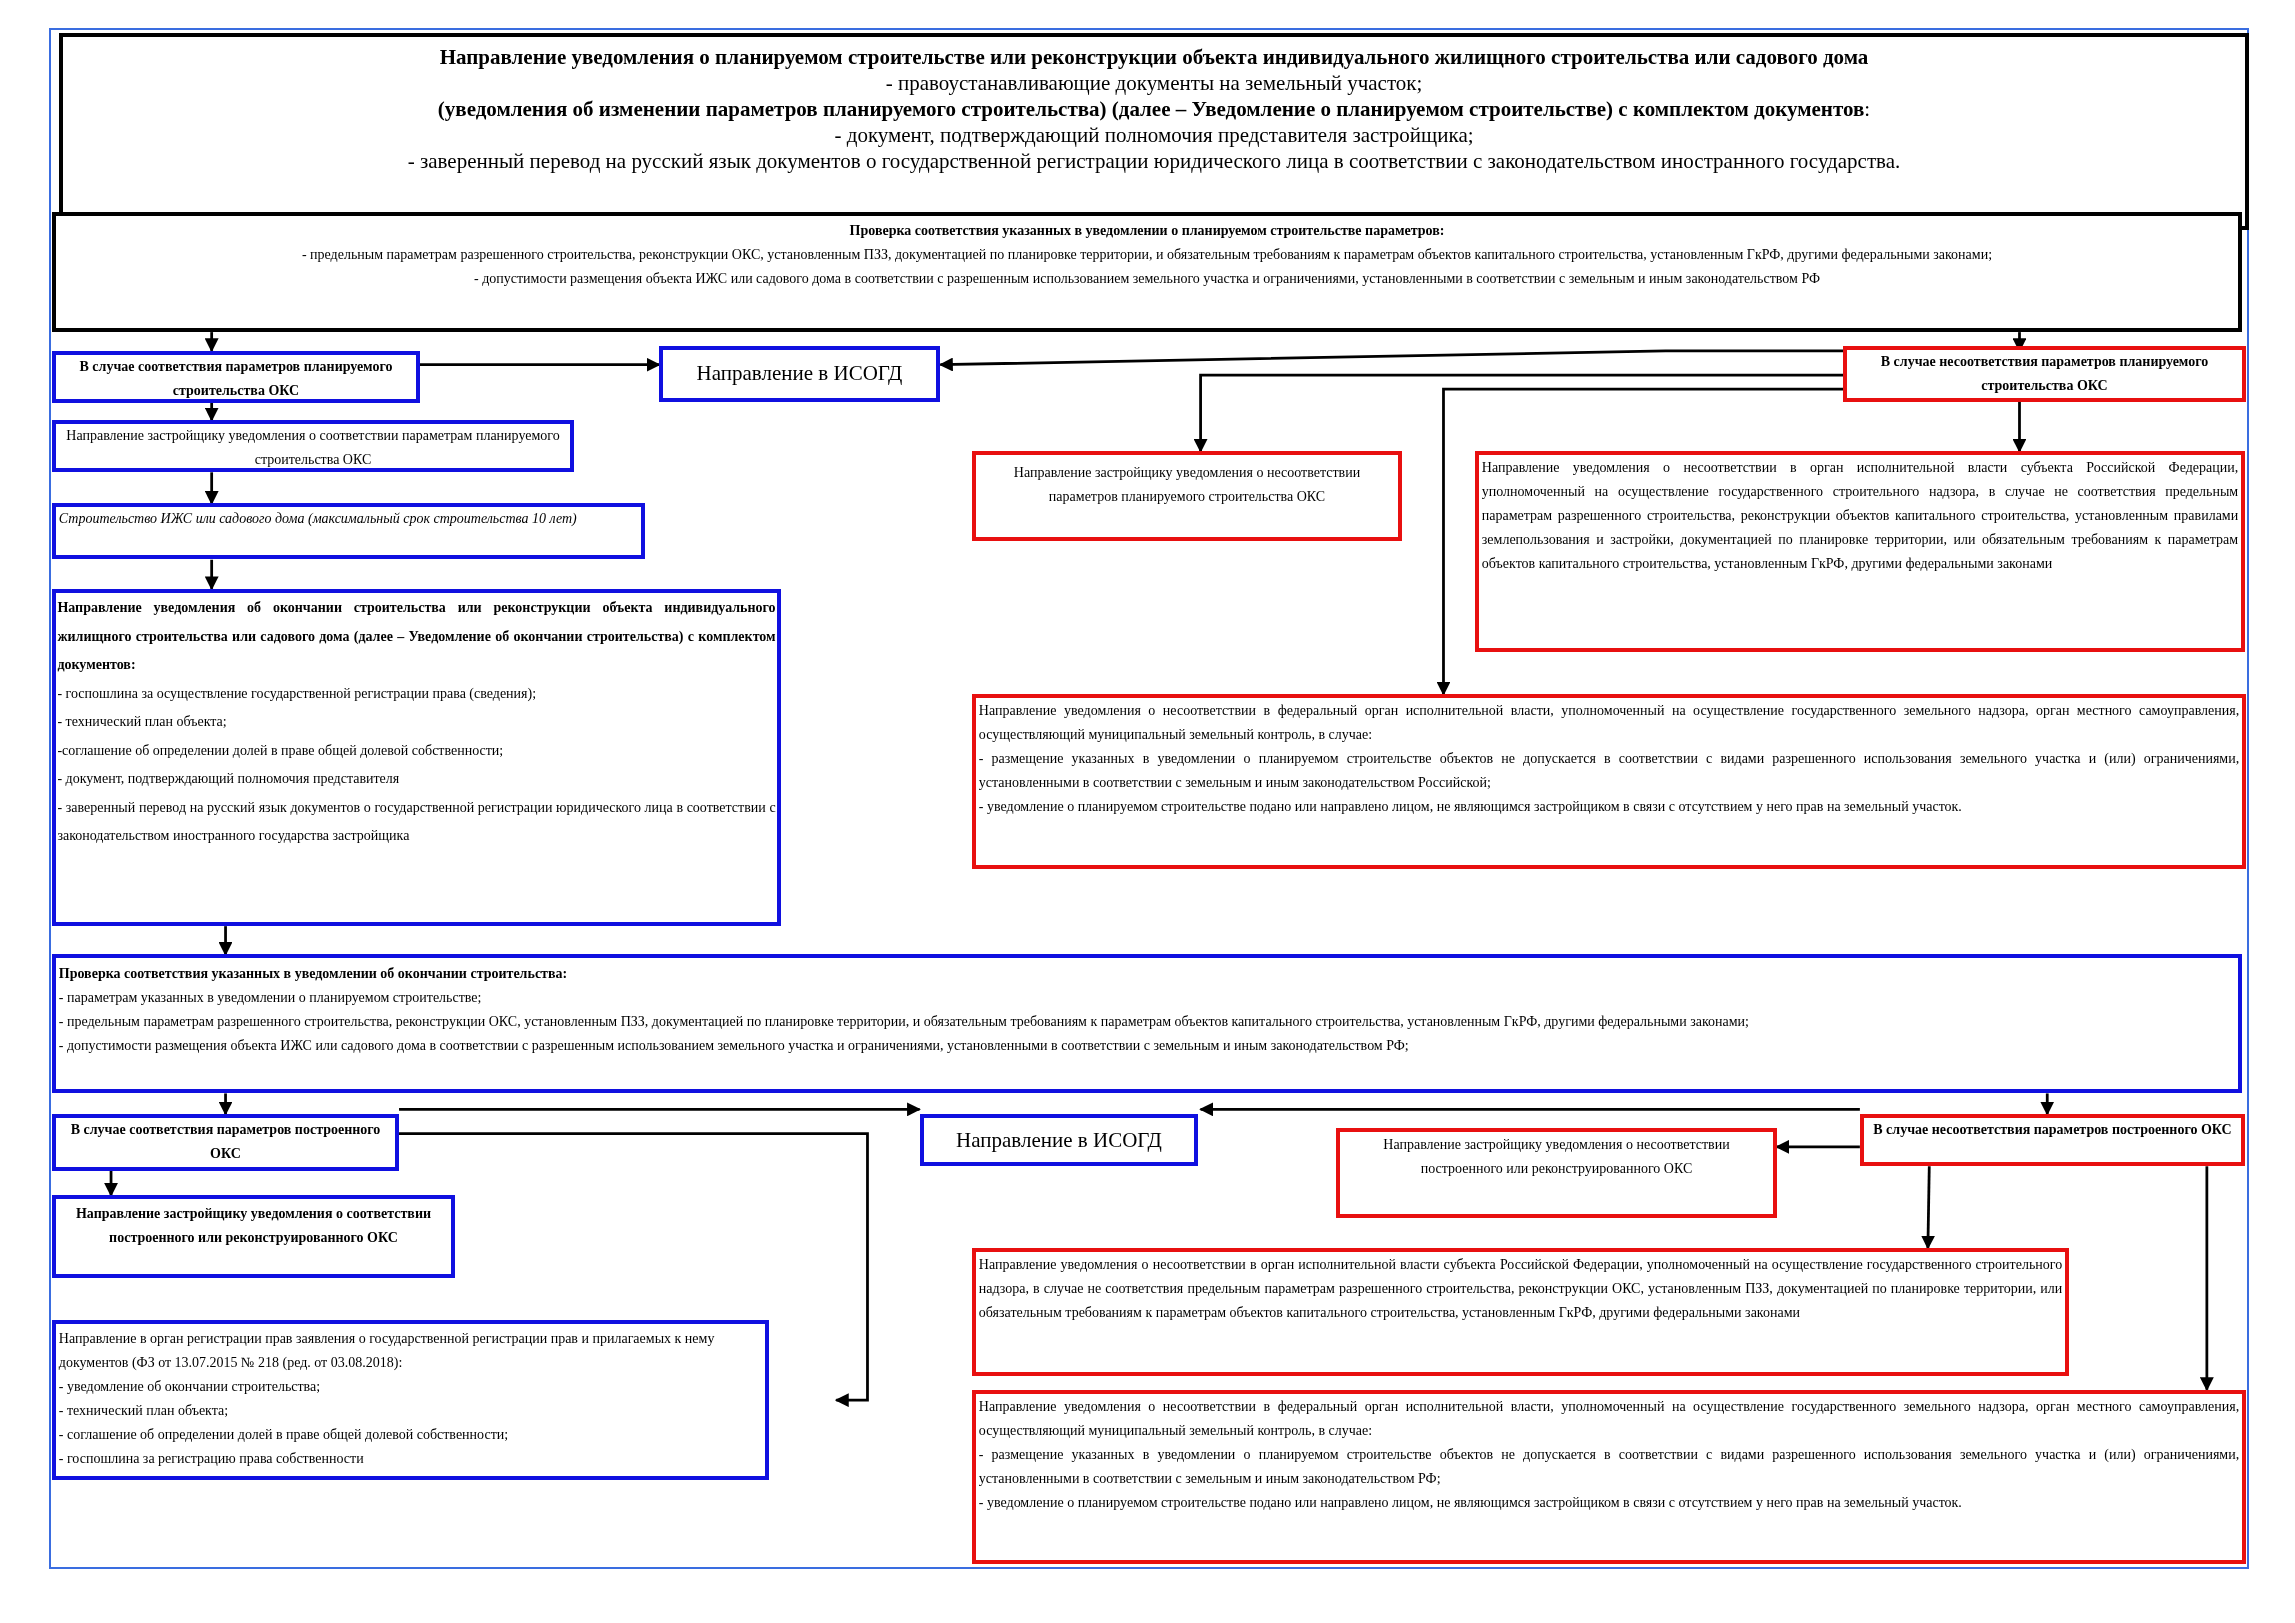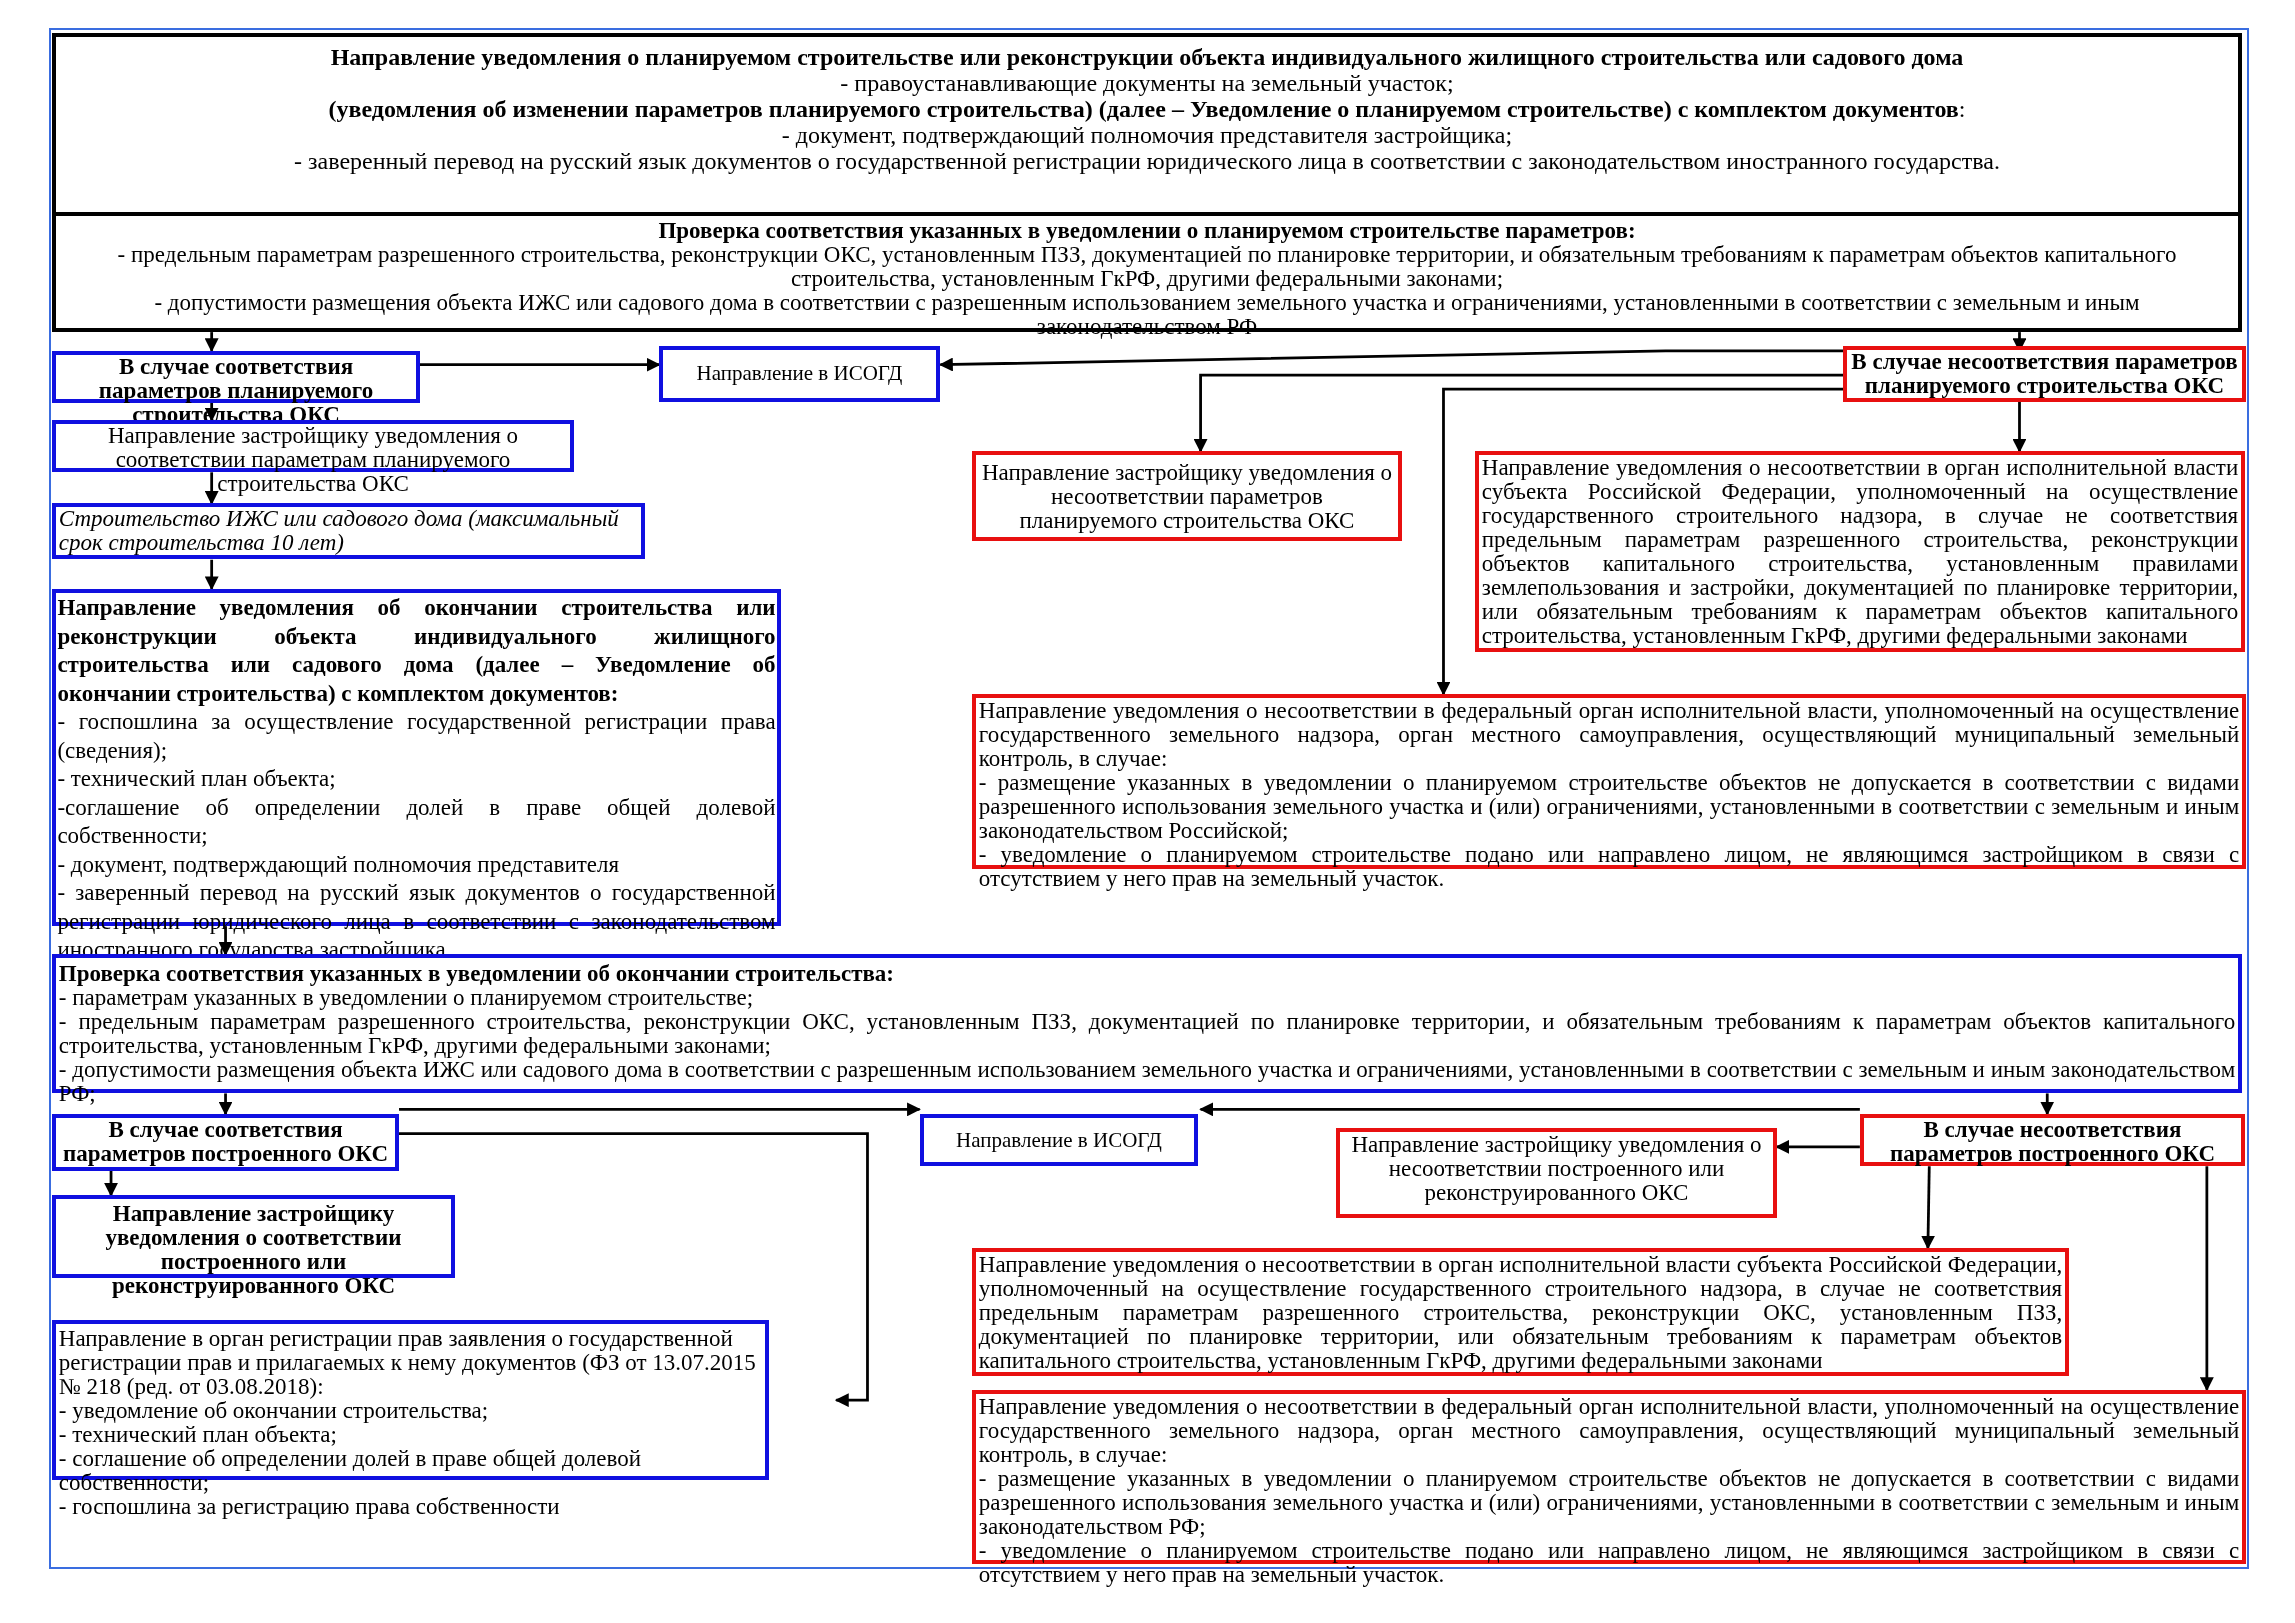--- a/index.html
+++ b/index.html
@@ -1,18 +1,18 @@
 <!DOCTYPE html>
 <html style="font-size:11px"><head>
 <meta charset="utf-8">
 <style>
   html,body{margin:0;padding:0;background:#fff;}
   body{width:2295px;height:1624px;position:relative;overflow:hidden;font-family:"Liberation Serif",serif;color:#000;}
   .frame{position:absolute;left:49px;top:28px;width:2200px;height:1541px;border:2.8px solid #3a6de0;box-sizing:border-box;}
-  .box{position:absolute;box-sizing:border-box;background:#fff;font-size:23px;line-height:24px;padding:2.8px 4.2px;}
+  .box{position:absolute;box-sizing:border-box;background:#fff;font-size:14px;line-height:24px;padding:2.8px 4.2px;}
   .blk{border:4.2px solid #000;}
   .blu{border:4.9px solid #1010e0;}
   .red{border:4.9px solid #e81010;}
   .c{text-align:center;}
   .j{text-align:justify;}
   .b{font-weight:bold;}
   .i{font-style:italic;}
   .line{display:block;}
   svg.arrows{position:absolute;left:0;top:0;width:2295px;height:1624px;pointer-events:none;}
 </style>
@@ -45,21 +45,21 @@
     <line x1="575" y1="1598" x2="1325" y2="1598"></line>
     <line x1="2680" y1="1598" x2="1730" y2="1598"></line>
     <line x1="160" y1="1672" x2="160" y2="1722"></line>
     <polyline points="575,1633 1250,1633 1250,2017 1205,2017"></polyline>
     <line x1="2680" y1="1652" x2="2560" y2="1652"></line>
     <line x1="2780" y1="1680" x2="2778" y2="1798"></line>
     <line x1="3180" y1="1680" x2="3180" y2="2002"></line>
   </g>
 </svg>
 
-<div class="box blk c" style="left:52px;top:33px;width:2190px;height:197px;padding-top:7px;line-height:26px;font-size:24px;">
+<div class="box blk c" style="left:59px;top:33px;width:2190px;height:197px;padding-top:7px;line-height:26px;font-size:21px;">
   <span class="line b">Направление уведомления о планируемом  строительстве или реконструкции объекта индивидуального жилищного строительства или садового дома</span>
   <span class="line">- правоустанавливающие документы на земельный участок;</span>
   <span class="line"><b>(уведомления об изменении параметров планируемого строительства) (далее – Уведомление о планируемом строительстве) с комплектом документов</b><span>:</span></span>
   <span class="line">- документ, подтверждающий полномочия представителя застройщика;</span>
   <span class="line">- заверенный перевод на русский язык документов о государственной регистрации юридического лица в соответствии с законодательством иностранного государства.</span>
 </div>
 
 <div class="box blk c" style="left:52px;top:212px;width:2190px;height:120px;padding-top:2.8px;">
   <span class="line b">Проверка соответствия указанных в уведомлении о планируемом строительстве параметров:</span>
   <span class="line">- предельным параметрам разрешенного строительства, реконструкции ОКС, установленным ПЗЗ, документацией по планировке территории, и обязательным требованиям к параметрам объектов капитального строительства, установленным ГкРФ, другими федеральными законами;</span>

